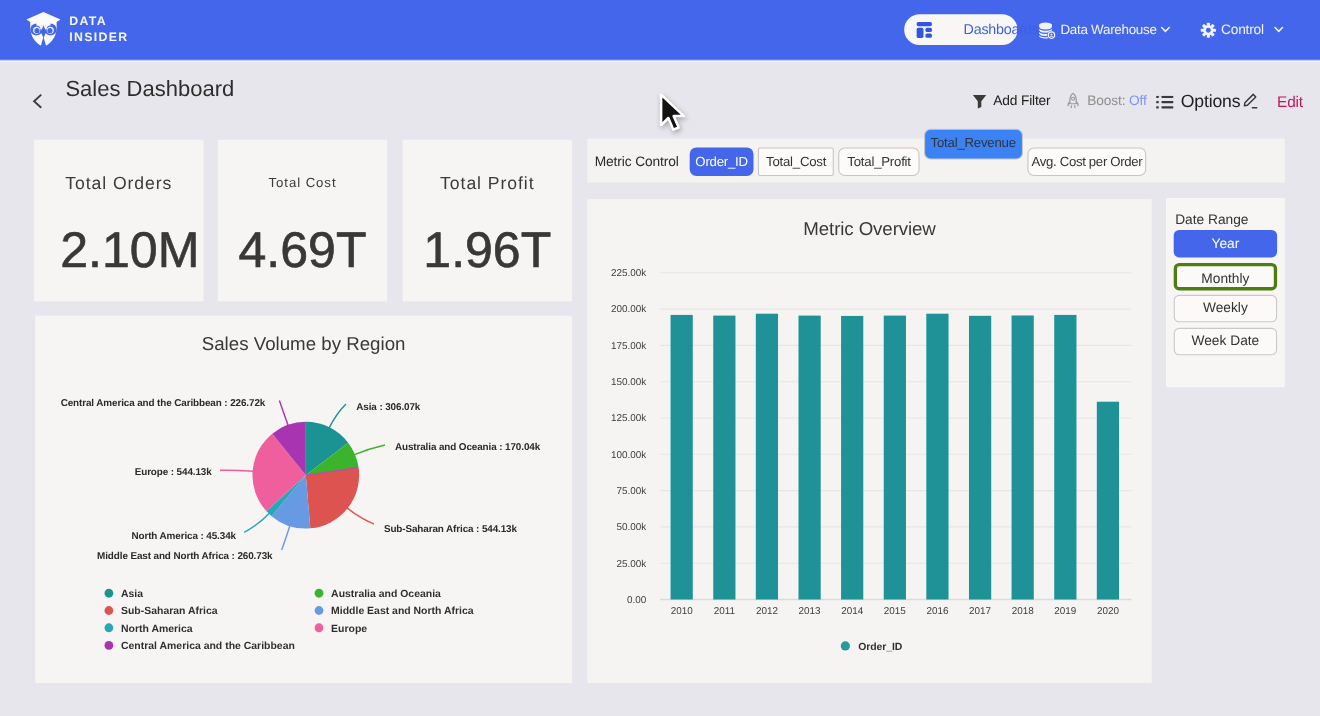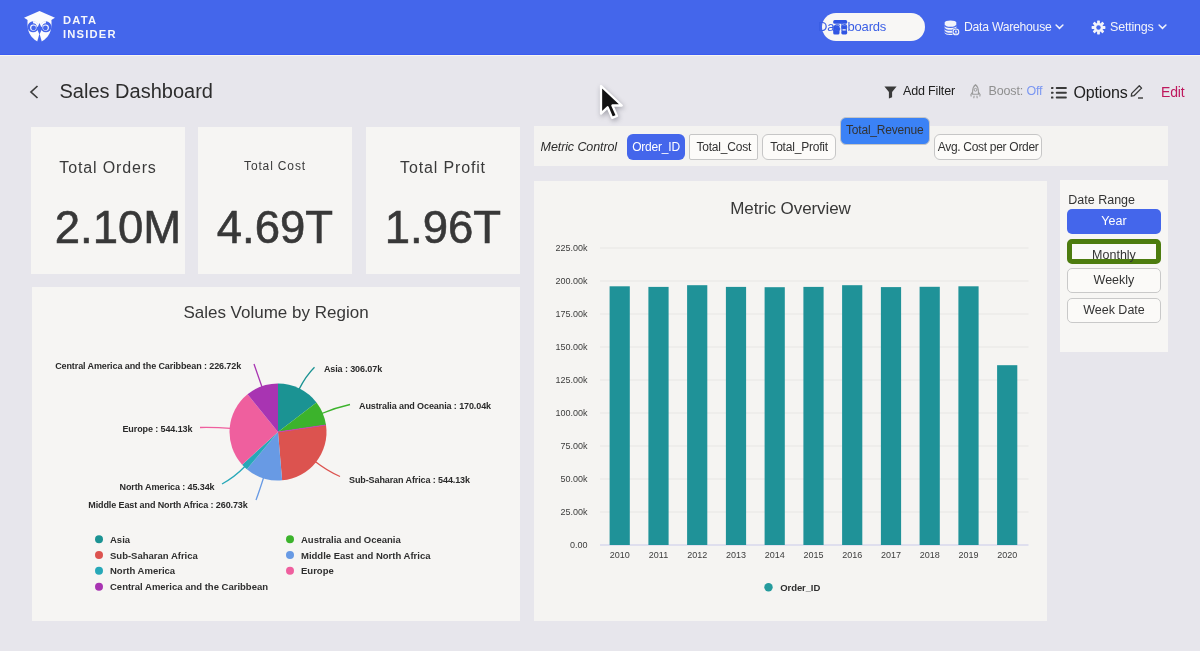--- a/index.html
+++ b/index.html
@@ -32,21 +32,21 @@
 </svg>
 <div class="abs" style="left:63px;top:13px;color:#f5f6fb;font-size:11.2px;font-weight:bold;letter-spacing:1.2px;line-height:14.3px;">DATA<br>INSIDER</div>
 
 <div class="abs" style="left:822px;top:13px;width:103px;height:27.5px;background:#f8f7f5;border-radius:14px;"></div>
 <svg class="abs" style="left:832.5px;top:20px;" width="15" height="15" viewBox="0 0 15 15">
   <rect x="0.2" y="0" width="14" height="3.8" rx="1.5" fill="#3055e3"></rect>
   <rect x="0.2" y="5.3" width="6.3" height="9.2" rx="1.5" fill="#3055e3"></rect>
   <rect x="8.3" y="5.3" width="5.9" height="3.9" rx="1.4" fill="#3055e3"></rect>
   <rect x="8.3" y="10.5" width="5.9" height="3.9" rx="1.4" fill="#3055e3"></rect>
 </svg>
-<div class="abs" style="left:818px;top:18.8px;color:#3b5fe5;font-size:13px;letter-spacing:-0.2px;">Dashboards</div>
+<div class="abs" style="left:876px;top:18.8px;color:#3b5fe5;font-size:13px;letter-spacing:-0.2px;">Dashboards</div>
 
 <svg class="abs" style="left:943.5px;top:19.5px;" width="16" height="16" viewBox="0 0 16 16">
   <path d="M0.7 2.5 L0.7 12.8 C0.7 14.1 3.3 15.1 6.5 15.1 C9.7 15.1 12.3 14.1 12.3 12.8 L12.3 2.5 Z" fill="#f2f3fa"></path>
   <ellipse cx="6.5" cy="2.6" rx="5.8" ry="2.2" fill="#f2f3fa"></ellipse>
   <path d="M0.7 5.1 C0.7 6.4 3.3 7.4 6.5 7.4 C9.7 7.4 12.3 6.4 12.3 5.1" fill="none" stroke="#4466eb" stroke-width="1.1"></path>
   <path d="M0.7 8 C0.7 9.3 3.3 10.3 6.5 10.3 C9.7 10.3 12.3 9.3 12.3 8" fill="none" stroke="#4466eb" stroke-width="1.1"></path>
   <path d="M0.7 10.9 C0.7 12.2 3.3 13.2 6.5 13.2 C9.7 13.2 12.3 12.2 12.3 10.9" fill="none" stroke="#4466eb" stroke-width="1.1"></path>
   <circle cx="11.9" cy="11.9" r="4" fill="#4466eb"></circle>
   <circle cx="11.9" cy="11.9" r="2.9" fill="none" stroke="#f2f3fa" stroke-width="1.1"></circle>
   <circle cx="11.9" cy="11.3" r="0.9" fill="#f2f3fa"></circle>
@@ -64,29 +64,29 @@
       <rect x="3.4" y="-1.4" width="3.5" height="2.8" rx="0.6" transform="rotate(45)"></rect>
       <rect x="3.4" y="-1.4" width="3.5" height="2.8" rx="0.6" transform="rotate(90)"></rect>
       <rect x="3.4" y="-1.4" width="3.5" height="2.8" rx="0.6" transform="rotate(135)"></rect>
       <rect x="3.4" y="-1.4" width="3.5" height="2.8" rx="0.6" transform="rotate(180)"></rect>
       <rect x="3.4" y="-1.4" width="3.5" height="2.8" rx="0.6" transform="rotate(225)"></rect>
       <rect x="3.4" y="-1.4" width="3.5" height="2.8" rx="0.6" transform="rotate(270)"></rect>
       <rect x="3.4" y="-1.4" width="3.5" height="2.8" rx="0.6" transform="rotate(315)"></rect>
     </g>
     <circle cx="7.5" cy="7.5" r="2.2" fill="#4466eb"></circle>
   </svg>
-<div class="abs" style="left:1110px;top:19.8px;color:#f2f3fa;font-size:12.5px;letter-spacing:-0.2px;">Settings</div>
+<div class="abs" style="left:1110px;top:19.8px;color:#f2f3fa;font-size:12.5px;letter-spacing:-0.2px;">Control</div>
 <svg class="abs" style="left:1157.5px;top:23.8px;" width="9" height="6" viewBox="0 0 9 6">
     <path d="M1.1 1 L4.5 4.4 L7.9 1" fill="none" stroke="#f2f3fa" stroke-width="1.5" stroke-linecap="round"></path>
   </svg>
 
 <svg class="abs" style="left:29px;top:85px;" width="10" height="14" viewBox="0 0 10 14">
     <path d="M8.5 1 L2 7 L8.5 13" fill="none" stroke="#3c3c3c" stroke-width="1.7"></path>
   </svg>
-<div class="abs" style="left:59.5px;top:80px;color:#2d2d2d;font-size:20px;">Sales Dashboard</div>
+<div class="abs" style="left:59.5px;top:70px;color:#2d2d2d;font-size:20px;">Sales Dashboard</div>
 
 <svg class="abs" style="left:883.5px;top:85.5px;" width="13" height="13" viewBox="0 0 13 13">
     <path d="M0.4 0.4 H12.6 L8.1 6.1 V11.2 L4.9 12.6 V6.1 Z" fill="#3a3a3a"></path>
   </svg>
 <div class="abs" style="left:903px;top:84px;color:#202020;font-size:12.5px;letter-spacing:-0.15px;">Add Filter</div>
 
 <svg class="abs" style="left:968.5px;top:84px;" width="13" height="16" viewBox="0 0 13 16">
   <path d="M6.5 0.7 C8.5 2.3 9.4 4.8 9.4 7.3 L9.4 10.3 L3.6 10.3 L3.6 7.3 C3.6 4.8 4.5 2.3 6.5 0.7 Z M3.6 8 L1.9 10.7 L2.2 12.5 M9.4 8 L11.1 10.7 L10.8 12.5 M5.1 11.7 L4.8 14.3 M7.9 11.7 L8.2 14.3" fill="none" stroke="#9b9b9b" stroke-width="1.1"></path>
   <circle cx="6.5" cy="5.8" r="1.4" fill="none" stroke="#9b9b9b" stroke-width="1"></circle>
 </svg>
@@ -114,31 +114,31 @@
 <div class="card" style="left:198px;top:127px;width:154px;height:147px;"></div>
 <div class="card" style="left:366px;top:127px;width:154px;height:147px;"></div>
 <div class="abs" style="left:31px;top:158.5px;width:154px;text-align:center;color:#3a3a3a;font-size:16px;letter-spacing:0.85px;">Total Orders</div>
 <div class="abs" style="left:31px;top:202px;width:174px;text-align:center;color:#383838;font-size:45.5px;-webkit-text-stroke:0.6px #383838;">2.10M</div>
 <div class="abs" style="left:198px;top:158.5px;width:154px;text-align:center;color:#3a3a3a;font-size:12px;letter-spacing:0.85px;">Total Cost</div>
 <div class="abs" style="left:198px;top:202px;width:154px;text-align:center;color:#383838;font-size:45.5px;-webkit-text-stroke:0.6px #383838;">4.69T</div>
 <div class="abs" style="left:366px;top:158.5px;width:154px;text-align:center;color:#3a3a3a;font-size:16px;letter-spacing:0.85px;">Total Profit</div>
 <div class="abs" style="left:366px;top:202px;width:154px;text-align:center;color:#383838;font-size:45.5px;-webkit-text-stroke:0.6px #383838;">1.96T</div>
 
 <div class="card" style="left:534px;top:126px;width:634px;height:40px;background:#f4f3f1;"></div>
-<div class="abs" style="left:540.6px;top:139.7px;color:#2b2b2b;font-size:12.5px;letter-spacing:-0.1px;font-style:italic;">Metric Control</div>
+<div class="abs" style="left:540.6px;top:139.7px;color:#2b2b2b;font-size:12.5px;letter-spacing:-0.1px;">Metric Control</div>
 <div class="abs" style="left:627px;top:133.8px;width:58px;height:26.5px;background:#4466eb;border-radius:6px;color:#fff;font-size:12px;letter-spacing:-0.2px;line-height:26.5px;text-align:center;">Order_ID</div>
 <div class="abs" style="left:689.4px;top:133.8px;width:68.7px;height:26.5px;background:#fcfbf9;border:1px solid #c6c6c6;border-radius:2px;color:#333;font-size:12px;letter-spacing:-0.2px;line-height:24.5px;text-align:center;">Total_Cost</div>
 <div class="abs" style="left:762px;top:133.8px;width:74.3px;height:26.5px;background:#fcfbf9;border:1px solid #c6c6c6;border-radius:6px;color:#333;font-size:12px;letter-spacing:-0.2px;line-height:24.5px;text-align:center;">Total_Profit</div>
 <div class="abs" style="left:839.5px;top:117px;width:90.5px;height:28px;background:#3b82f6;border:1px solid #c6c6c6;border-radius:6px;color:#333;font-size:12px;letter-spacing:-0.2px;line-height:24.5px;text-align:center;">Total_Revenue</div>
 <div class="abs" style="left:933.8px;top:133.8px;width:108.7px;height:26px;background:#fcfbf9;border:1px solid #c6c6c6;border-radius:6px;color:#333;font-size:12px;letter-spacing:-0.3px;line-height:24.5px;text-align:center;">Avg. Cost per Order</div>
 
 <div class="card" style="left:1060px;top:180px;width:108px;height:172px;background:#f7f6f4;"></div>
 <div class="abs" style="left:1068.3px;top:192.5px;color:#333;font-size:12.5px;">Date Range</div>
 <div class="abs" style="left:1067.4px;top:208.7px;width:93.2px;height:25px;background:#4466eb;border-radius:5px;color:#fff;font-size:12.5px;line-height:25px;text-align:center;">Year</div>
-<div class="abs" style="left:1067.4px;top:238.6px;width:93.2px;height:25px;background:#fbfaf8;border:5px solid #4d7c0f;border-radius:5px;color:#333;font-size:12.5px;line-height:23px;text-align:center;">Monthly</div>
+<div class="abs" style="left:1067.4px;top:238.6px;width:93.2px;height:25px;background:#fbfaf8;border:3px solid #4d7c0f;border-radius:5px;color:#333;font-size:12.5px;line-height:23px;text-align:center;">Monthly</div>
 <div class="abs" style="left:1067.4px;top:268.4px;width:93.2px;height:25px;background:#fbfaf8;border:1px solid #c9c9c9;border-radius:5px;color:#333;font-size:12.5px;line-height:23px;text-align:center;">Weekly</div>
 <div class="abs" style="left:1067.4px;top:298.3px;width:93.2px;height:25px;background:#fbfaf8;border:1px solid #c9c9c9;border-radius:5px;color:#333;font-size:12.5px;line-height:23px;text-align:center;">Week Date</div>
 
 <div class="card" style="left:534px;top:181px;width:513px;height:440px;background:#f5f4f2;"></div>
 <svg class="abs" style="left:534px;top:181px;" width="513" height="440" viewBox="0 0 513 440">
 <text x="256.5" y="32.5" font-size="17" fill="#383838" text-anchor="middle" letter-spacing="-0.1">Metric Overview</text>
 <line x1="66" y1="331.0" x2="494.5" y2="331.0" stroke="#e7e6e4" stroke-width="1"></line>
 <line x1="66" y1="298.0" x2="494.5" y2="298.0" stroke="#e7e6e4" stroke-width="1"></line>
 <line x1="66" y1="265.0" x2="494.5" y2="265.0" stroke="#e7e6e4" stroke-width="1"></line>
 <line x1="66" y1="232.0" x2="494.5" y2="232.0" stroke="#e7e6e4" stroke-width="1"></line>

